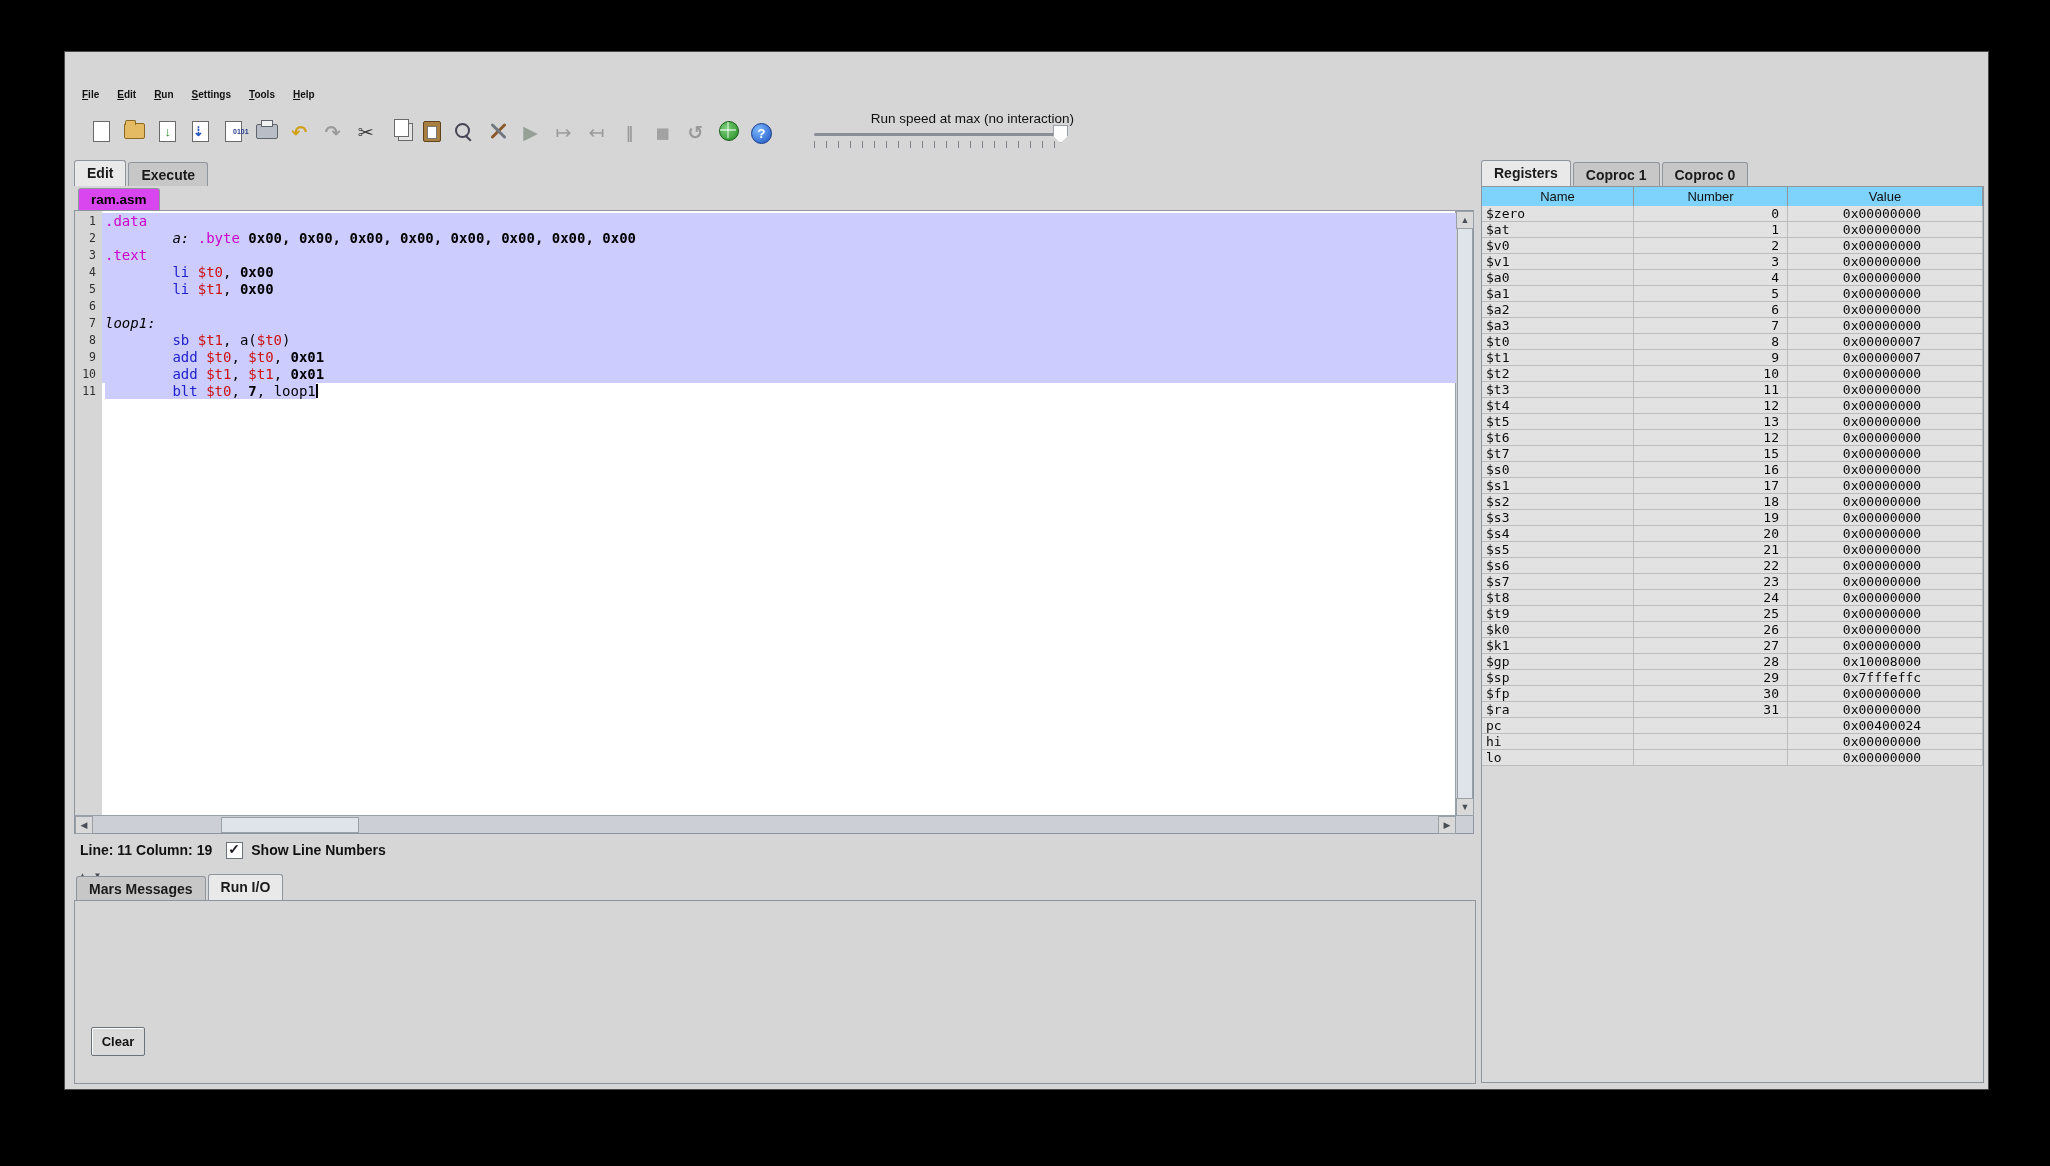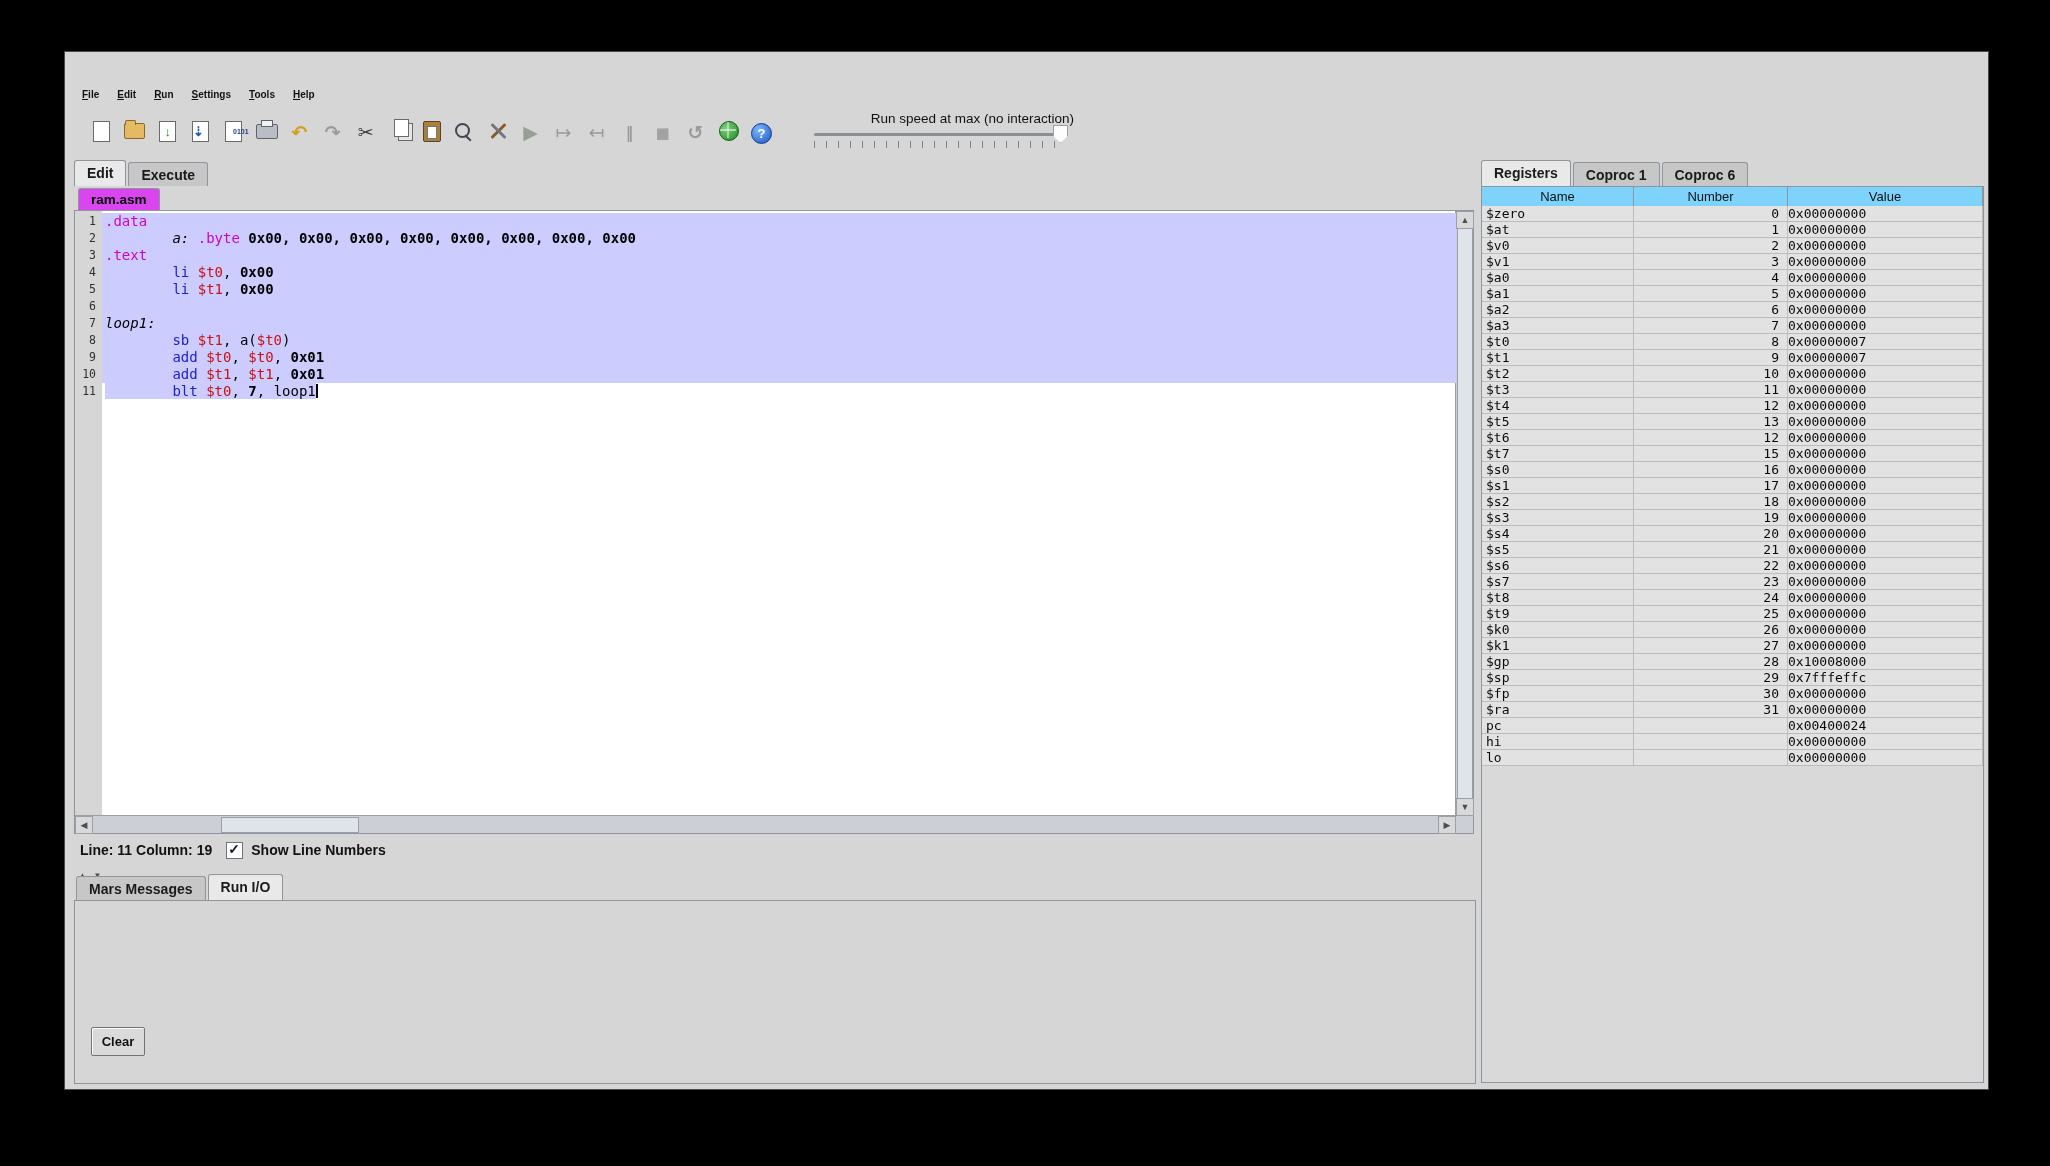--- a/index.html
+++ b/index.html
@@ -116,21 +116,21 @@
   .reg-frame{position:absolute;left:1416px;top:134px;width:501px;height:895px;border:1px solid #8f959d;background:#d9d9d9;}
   .reg-table{position:absolute;left:0;top:0;right:0;}
   .reg-header{display:grid;grid-template-columns:152px 154px 1fr;height:19px;}
   .reg-header div{background:#7dd3fc;border-right:1px solid #8f959d;border-bottom:1px solid #6d28d9;
                   font-size:13px;color:#111;text-align:center;line-height:19px;}
   .reg-row{display:grid;grid-template-columns:152px 154px 1fr;height:16px;}
   .reg-row div{background:#e2e2e2;border-right:1px solid #bcbcbc;border-bottom:1px solid #bcbcbc;
                font-family:"DejaVu Sans Mono",monospace;font-size:13px;color:#0a0a0a;line-height:15px;overflow:hidden;}
   .cell-name{padding-left:4px;}
   .cell-num{text-align:right;padding-right:8px;}
-  .cell-val{text-align:left;padding-right:6px;}
+  .cell-val{text-align:center;padding-right:6px;}
 </style>
 </head>
 <body>
 
 <div class="window">
 
 
   <div class="menubar" id="menubar">
       <span class="menu-item">File</span>
       <span class="menu-item">Edit</span>
@@ -266,21 +266,21 @@
       <div class="tab">Mars Messages</div>
       <div class="tab active">Run I/O</div>
     </div>
   <div class="console-frame">
     <div class="clear-btn">Clear</div>
   </div>
 
   <div class="tabrow reg-tabs" id="reg-tabs">
       <div class="tab active">Registers</div>
       <div class="tab">Coproc 1</div>
-      <div class="tab">Coproc 6</div>
+      <div class="tab">Coproc 0</div>
     </div>
   <div class="reg-frame">
     <div class="reg-table" id="reg-table">
         <div class="reg-header">
           <div>Name</div>
           <div>Number</div>
           <div>Value</div>
         </div>
         <div class="reg-row">
           <div class="cell-name">$zero</div>

